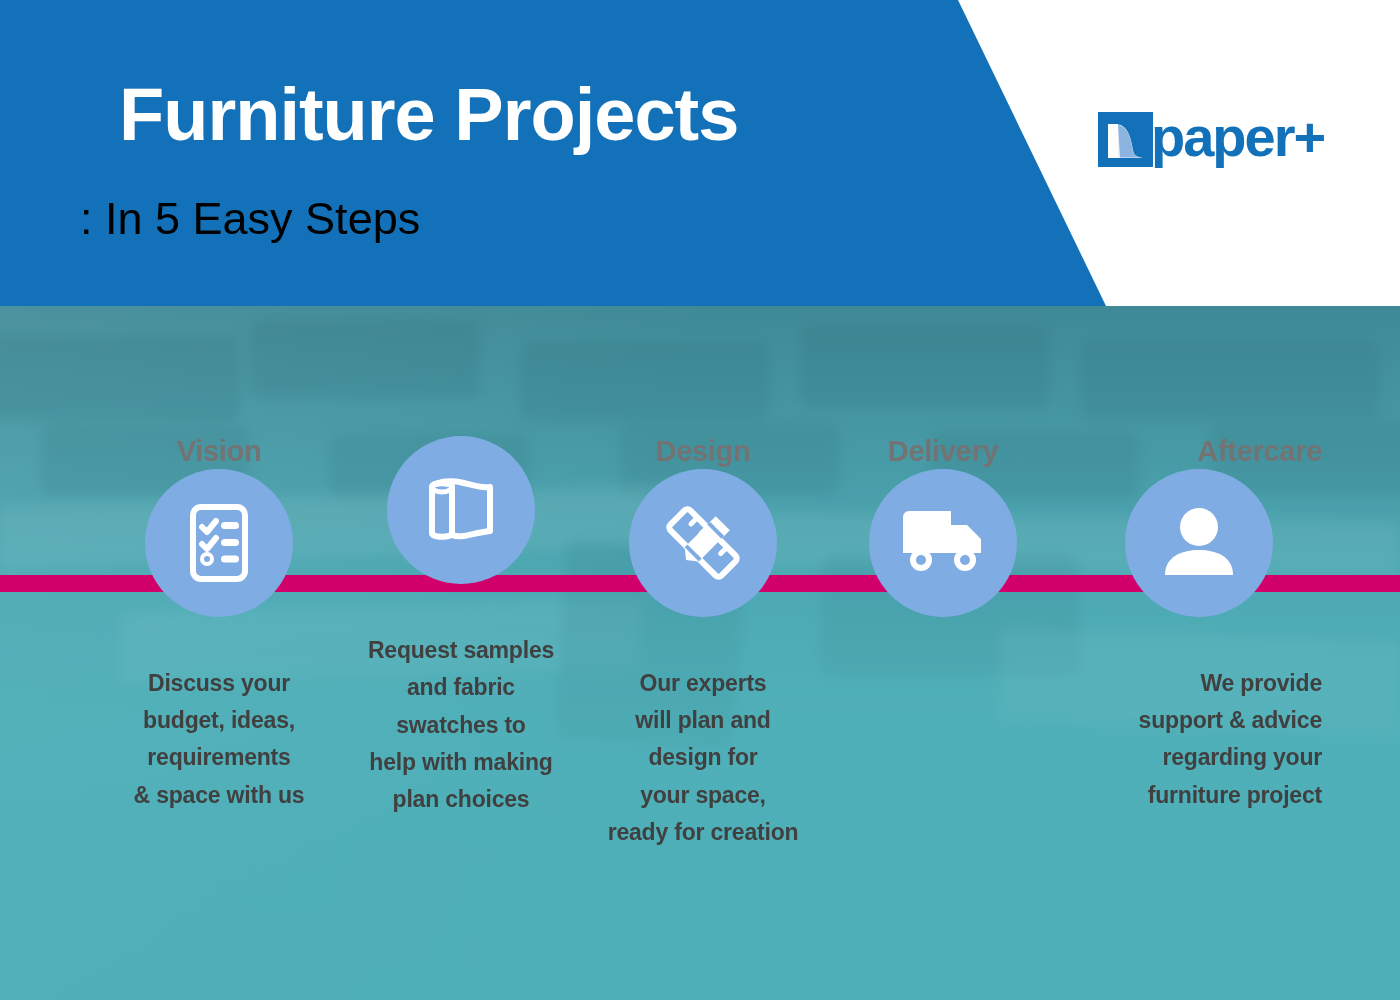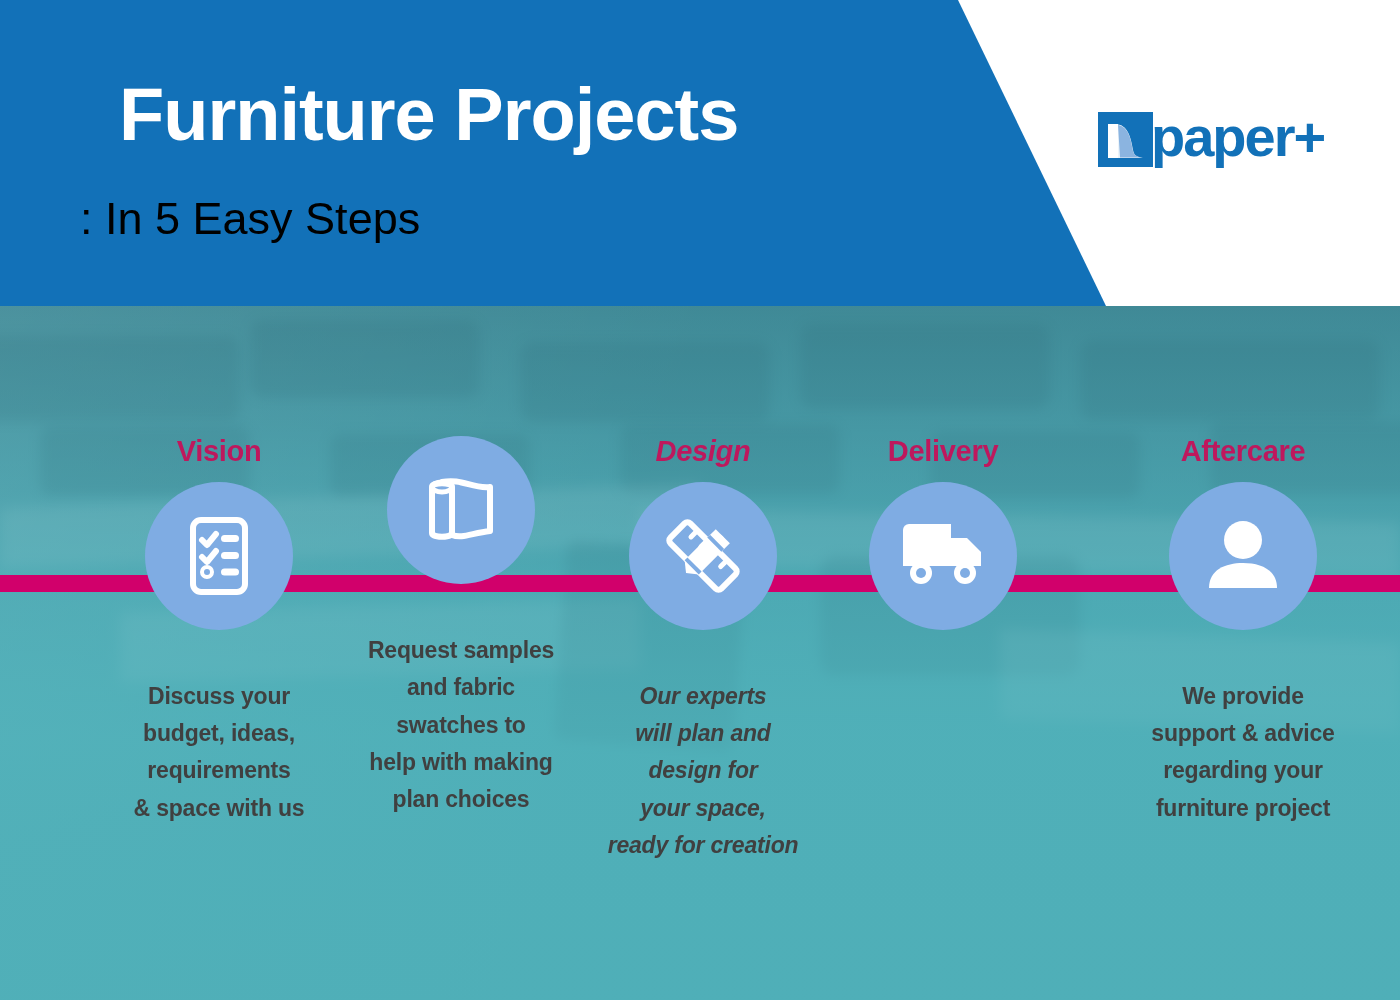--- a/index.html
+++ b/index.html
@@ -147,24 +147,24 @@
   }
   .step {
     position: absolute;
     top: 130px;
     width: 246px;
     text-align: center;
   }
   .step-label {
     font-size: 29px;
     font-weight: bold;
-    color: #be185d;
+    color: #737373;
     line-height: 1.1;
     letter-spacing: -0.3px;
-    margin-bottom: 14px;
+    margin-bottom: 1px;
   }
   .step-circle {
     width: 148px;
     height: 148px;
     border-radius: 50%;
     background: #7FACE3;
     margin: 0 auto;
     display: flex;
     align-items: center;
     justify-content: center;
@@ -265,21 +265,21 @@
           </svg>
         </span>
       </div>
       <div class="step-desc">Request samples
 and fabric
 swatches to
 help with making
 plan choices</div>
     </div>
 
-    <div class="step" style="left:580px;font-style:italic;">
+    <div class="step" style="left:580px;">
       <div class="step-label">Design</div>
       <div class="step-circle">
         <span>
           <svg width="88" height="88" viewBox="0 0 88 88">
             <g transform="rotate(45 44 44)">
 
               <rect x="8" y="30" width="72" height="28" rx="4" fill="none" stroke="#ffffff" stroke-width="6"></rect>
               <path d="M22 30 v9 M36 30 v9 M50 30 v9 M64 30 v9" stroke="#ffffff" stroke-width="5" stroke-linecap="round"></path>
             </g>
             <g transform="rotate(-45 44 44)">
@@ -308,21 +308,21 @@
             <path d="M54 20 L70 20 L84 34 L84 48 L54 48 Z" fill="#ffffff"></path>
             <circle cx="24" cy="55" r="11" fill="#ffffff"></circle>
             <circle cx="24" cy="55" r="5" fill="#7FACE3"></circle>
             <circle cx="68" cy="55" r="11" fill="#ffffff"></circle>
             <circle cx="68" cy="55" r="5" fill="#7FACE3"></circle>
           </svg>
         </span>
       </div>
     </div>
 
-    <div class="step" style="left:1120px;">
+    <div class="step" style="left:1076px;text-align:right;">
       <div class="step-label">Aftercare</div>
       <div class="step-circle">
         <span>
           <svg width="84" height="80" viewBox="0 0 84 80">
             <circle cx="42" cy="24" r="19" fill="#ffffff"></circle>
             <path d="M8 72 C8 54, 24 47, 42 47 C60 47, 76 54, 76 72 Z" fill="#ffffff"></path>
           </svg>
         </span>
       </div>
       <div class="step-desc">We provide

